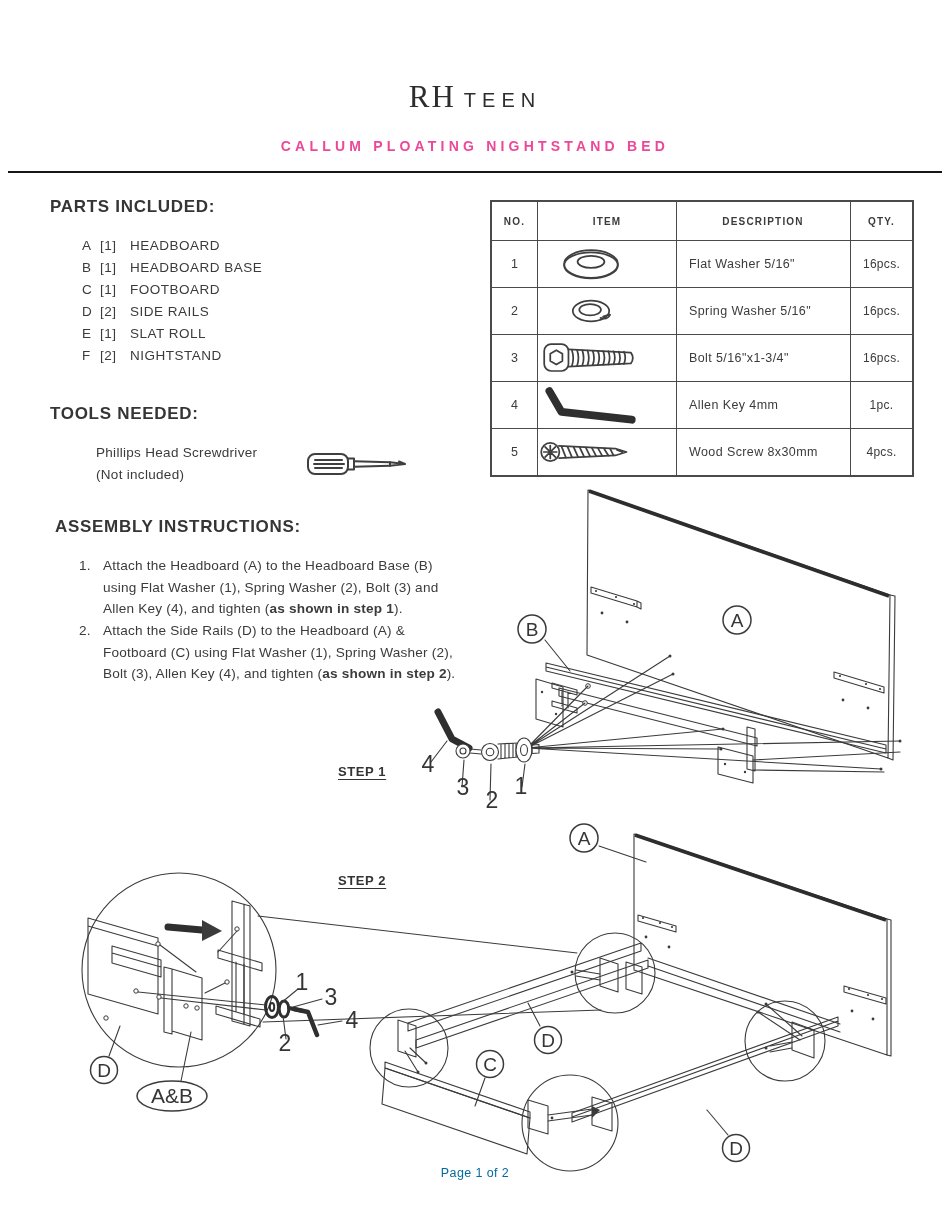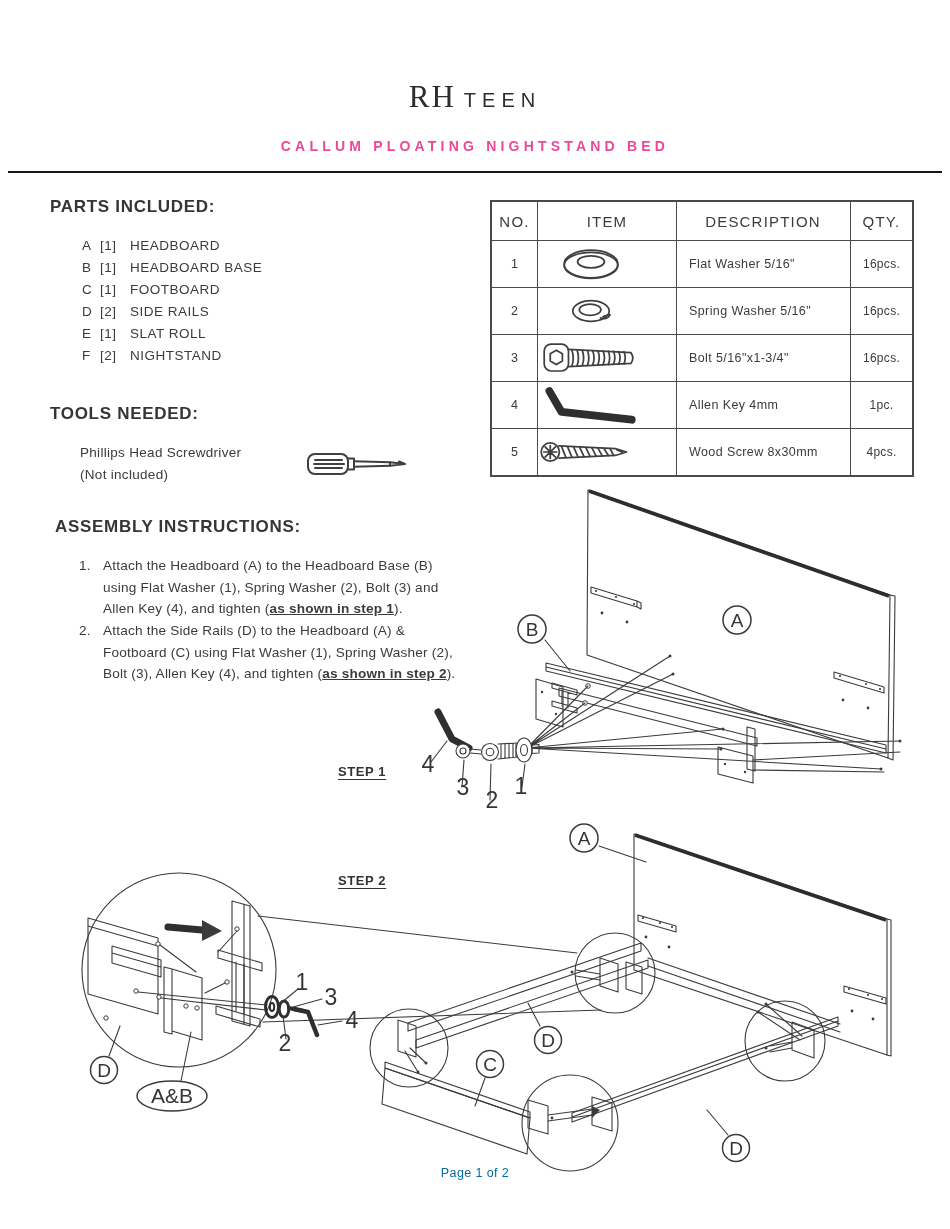--- a/index.html
+++ b/index.html
@@ -16,38 +16,38 @@
 
   
   .sec-heading{position:absolute;font-size:17px;font-weight:bold;letter-spacing:0.7px;color:#353535;}
   #parts-heading{left:50px;top:197px;}
   #tools-heading{left:50px;top:404px;}
   #assembly-heading{left:55px;top:517px;}
 
   #parts-list{position:absolute;left:82px;top:234px;font-size:13.5px;letter-spacing:0.5px;}
   .part-row{display:grid;grid-template-columns:18px 30px auto;height:22px;align-items:center;}
 
-  #tools-text{position:absolute;left:80px;top:442px;font-size:13.5px;line-height:22px;letter-spacing:0.3px;}
+  #tools-text{position:absolute;left:96px;top:442px;font-size:13.5px;line-height:22px;letter-spacing:0.3px;}
   #screwdriver{position:absolute;left:306px;top:449px;}
 
   #assembly-steps{position:absolute;left:79px;top:555px;font-size:13.6px;letter-spacing:0.2px;}
   .step-row{display:flex;}
   .step-num{width:24px;line-height:21.7px;}
   .step-line{height:21.7px;line-height:21.7px;white-space:nowrap;}
-  .step-line b{font-weight:bold;text-decoration:underline;}
+  .step-line b{font-weight:bold;}
 
   .step-label{position:absolute;font-size:13px;font-weight:bold;letter-spacing:0.6px;color:#333;
               text-decoration:underline;text-underline-offset:3px;}
   #step1-label{left:338px;top:764px;}
   #step2-label{left:338px;top:873px;}
 
   
   #parts-table{position:absolute;left:490px;top:200px;border-collapse:collapse;border:2px solid #4a4a4a;}
   #parts-table th,#parts-table td{border:1px solid #4a4a4a;}
-  #parts-table th{height:36px;font-size:15px;font-weight:normal;letter-spacing:1.2px;color:#3b3b3b;}
+  #parts-table th{height:36px;font-size:10px;font-weight:bold;letter-spacing:1.2px;color:#3b3b3b;}
   #parts-table td{height:44px;}
   .c-no{width:43px;text-align:center;font-size:12.5px;}
   .c-item{width:136px;}
   .c-desc{width:160px;text-align:left;padding-left:12px;font-size:12.5px;letter-spacing:0.4px;}
   .c-qty{width:59px;text-align:center;font-size:12px;letter-spacing:0.3px;}
   .hw-icon{width:104px;height:40px;vertical-align:middle;}
 
   
   #page-footer{position:absolute;left:0;right:0;top:1166px;text-align:center;
                font-size:12.5px;letter-spacing:0.4px;color:#0369a1;}

